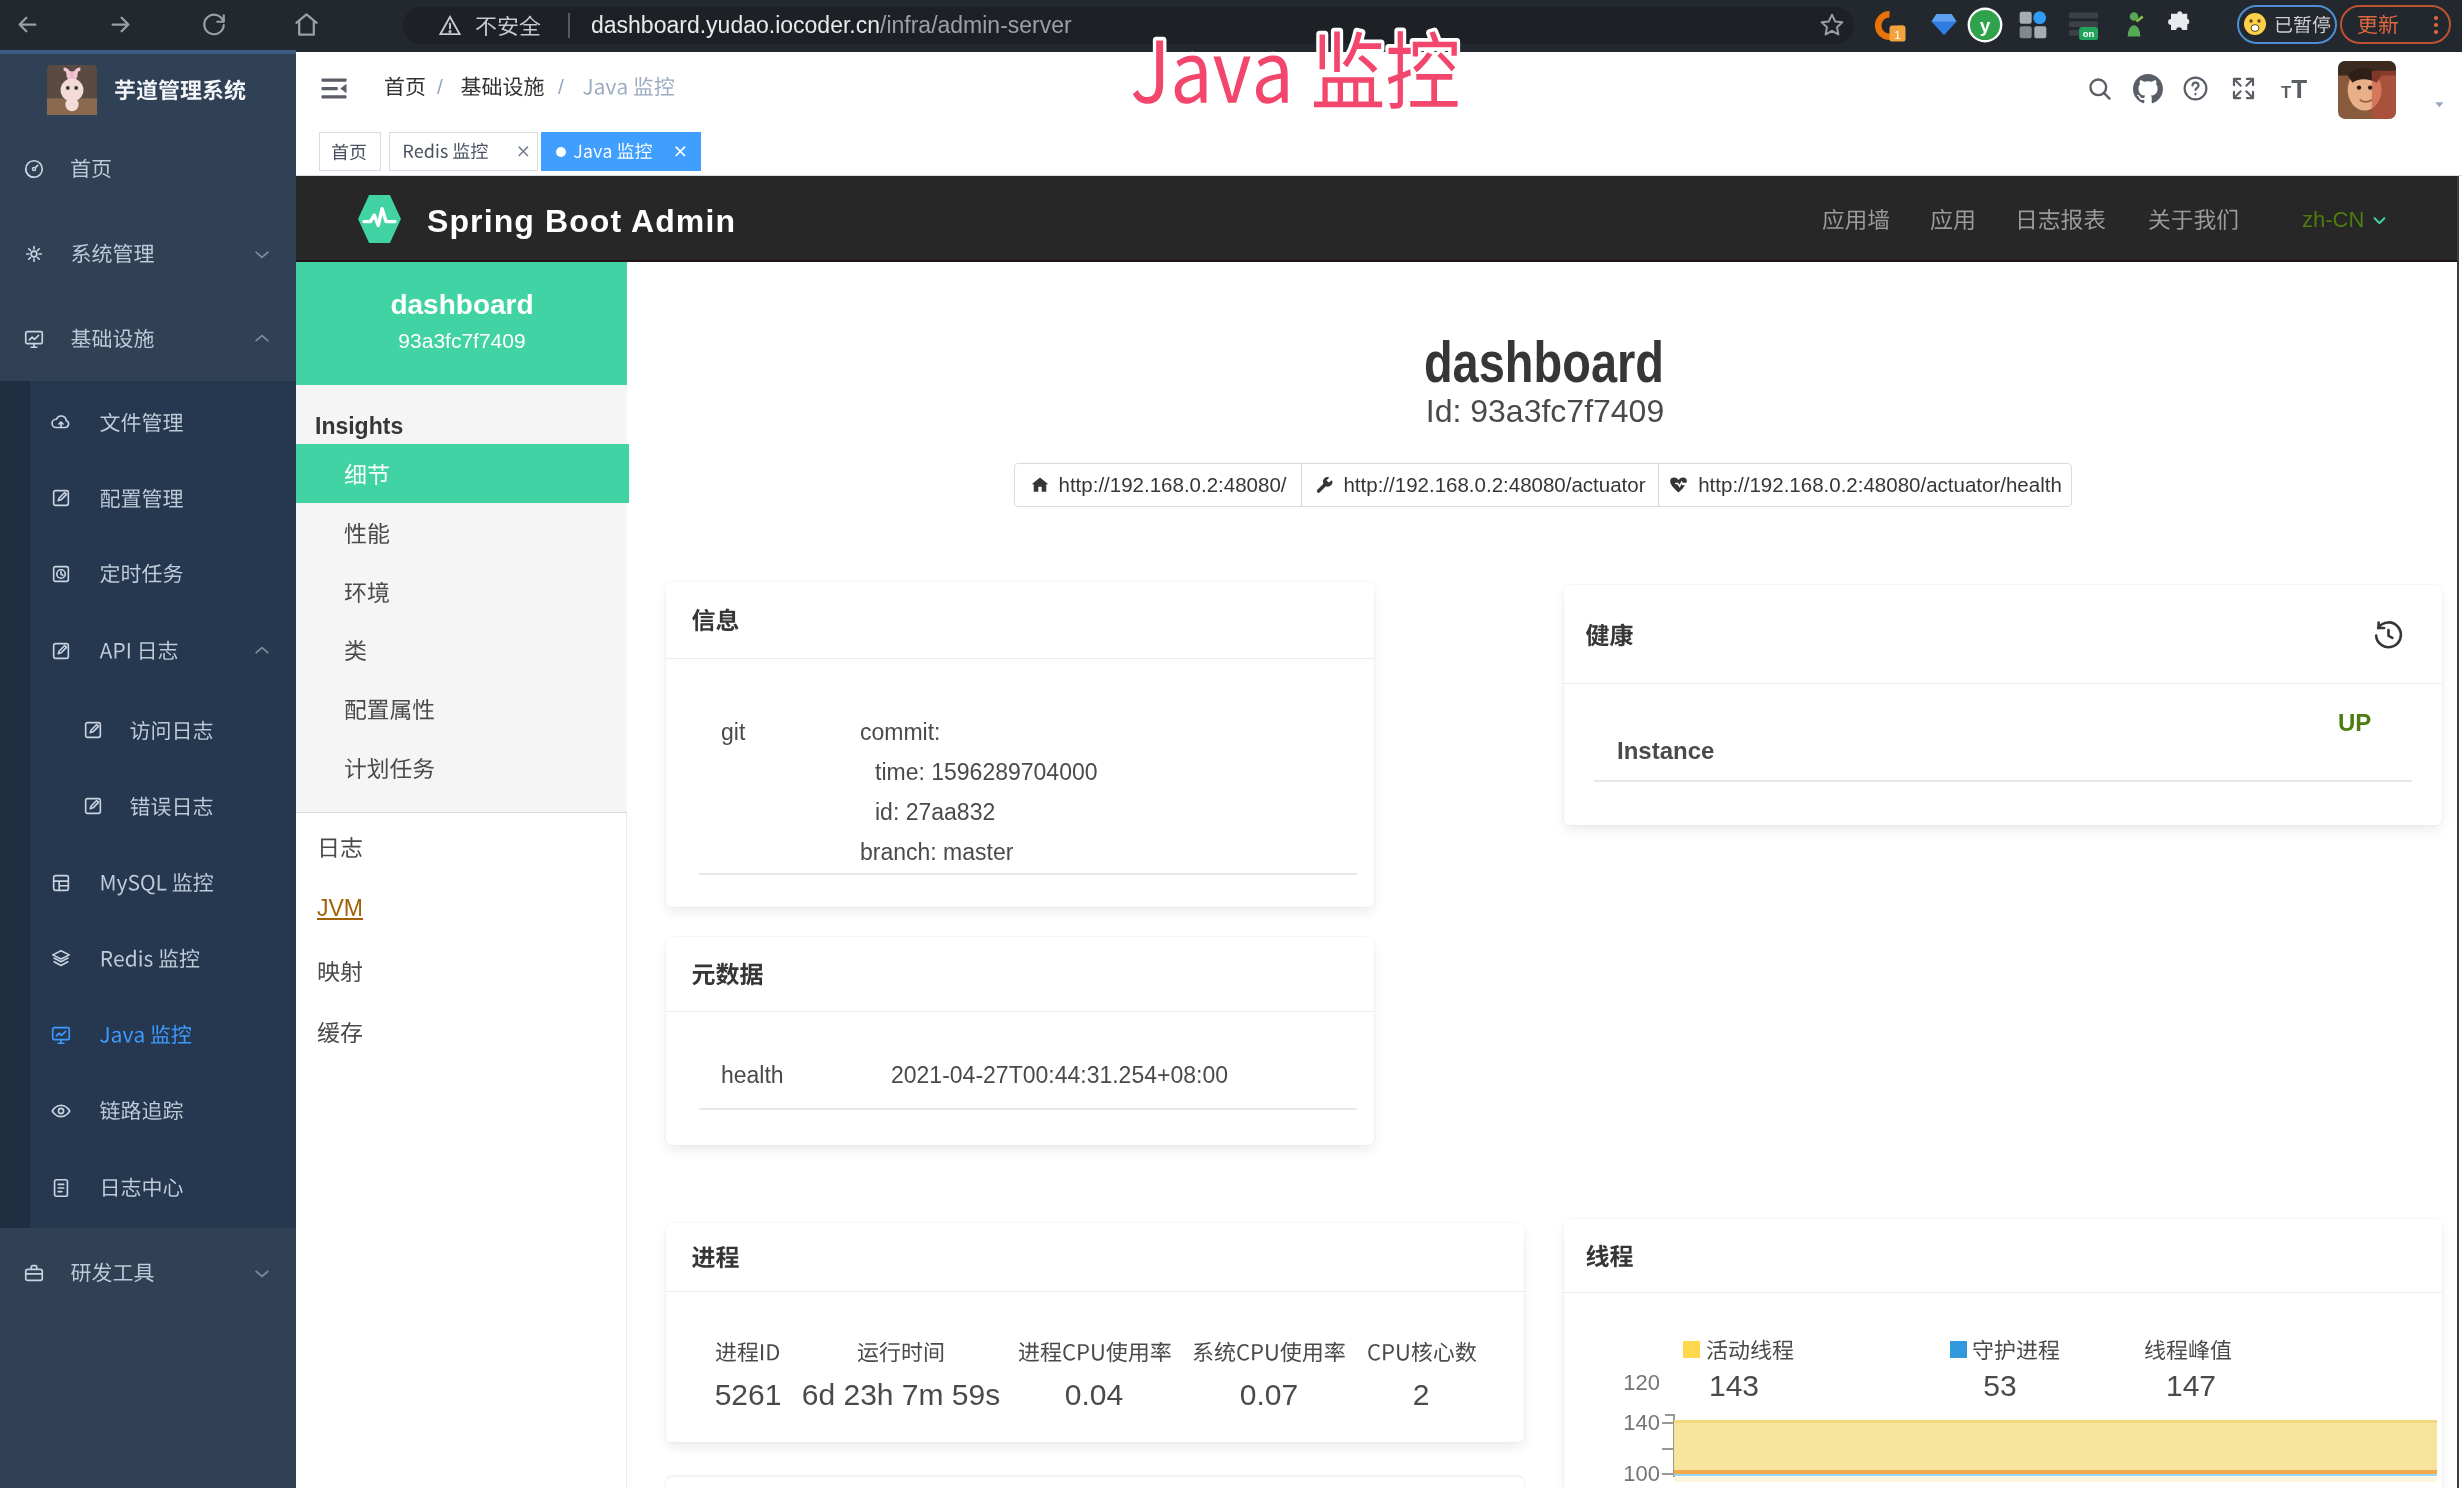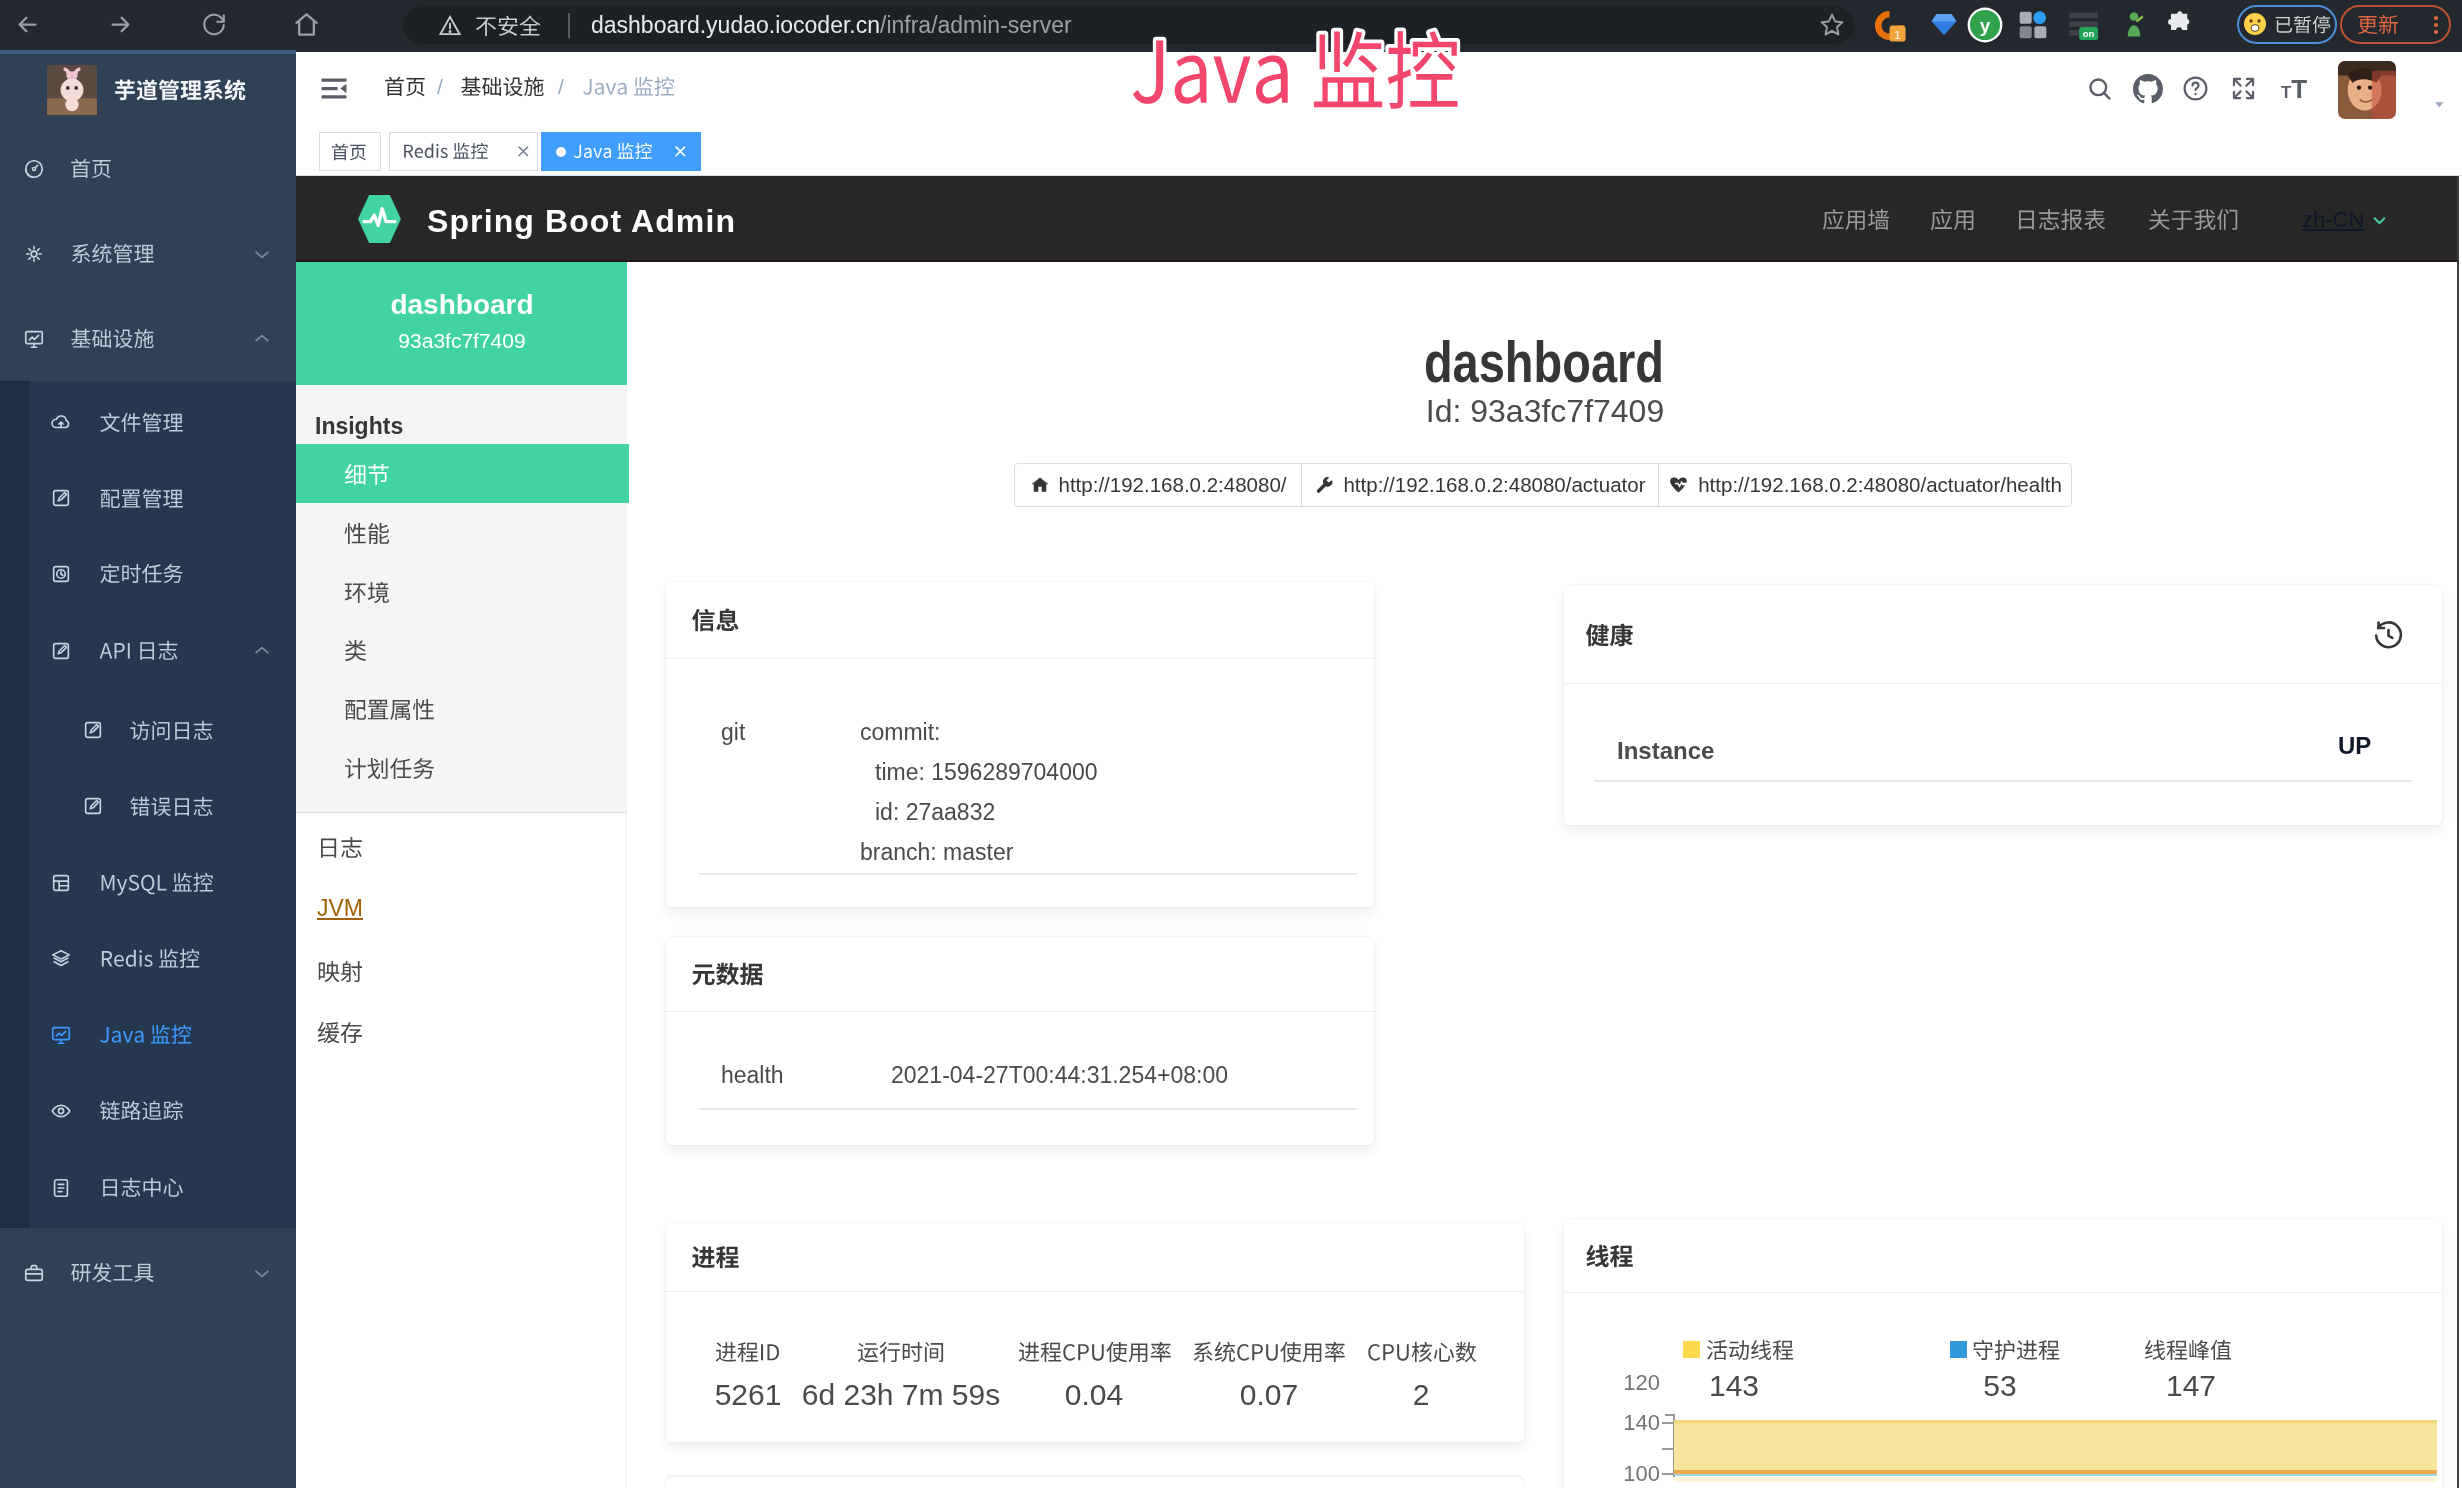--- a/index.html
+++ b/index.html
@@ -307,21 +307,21 @@
     </svg></div>
 <div style="position:absolute;left:1930px;top:208px;"><svg width="46" height="23" viewBox="0 -26.4 60 30" style="overflow:visible">
       <path fill="#9b9b9b" transform="translate(0,0)" d="M7.9 -14.7C9.2 -11.5 10.6 -7.2 11.2 -4.4L13.3 -5.2C12.6 -8 11.2 -12.2 9.9 -15.5ZM14.4 -16.4C15.4 -13.1 16.5 -8.8 16.9 -6.1L19.1 -6.7C18.6 -9.5 17.5 -13.7 16.5 -16.9ZM14 -24.8C14.6 -23.8 15.2 -22.4 15.6 -21.3H3.6V-13.1C3.6 -8.9 3.4 -2.9 1.1 1.3C1.6 1.6 2.6 2.2 3.1 2.6C5.5 -1.9 5.9 -8.6 5.9 -13.1V-19.2H28.3V-21.3H18.2C17.8 -22.4 16.9 -24.1 16.2 -25.4ZM6.3 -1.2V1H28.6V-1.2H20.5C23.3 -5.8 25.5 -11.3 26.9 -16.3L24.6 -17.1C23.4 -11.9 21.1 -5.8 18.2 -1.2Z M34.6 -23.1V-12.2C34.6 -8 34.3 -2.7 31 1.1C31.5 1.3 32.4 2.1 32.7 2.5C35 0 36 -3.4 36.5 -6.8H44V2.1H46.3V-6.8H54.4V-0.7C54.4 -0.1 54.2 0.1 53.6 0.1C53 0.1 51 0.1 48.9 0.1C49.2 0.7 49.5 1.6 49.6 2.2C52.5 2.2 54.2 2.2 55.2 1.9C56.2 1.5 56.6 0.8 56.6 -0.7V-23.1ZM36.8 -20.9H44V-16.1H36.8ZM54.4 -20.9V-16.1H46.3V-20.9ZM36.8 -14H44V-8.9H36.7C36.8 -10.1 36.8 -11.2 36.8 -12.2ZM54.4 -14V-8.9H46.3V-14Z"></path>
     </svg></div>
 <div style="position:absolute;left:2015px;top:208px;"><svg width="91" height="23" viewBox="0 -26.4 120 30" style="overflow:visible">
       <path fill="#9b9b9b" transform="translate(0,0)" d="M7.6 -10.6H22.6V-2.1H7.6ZM7.6 -12.8V-20.9H22.6V-12.8ZM5.3 -23.2V2.1H7.6V0.1H22.6V1.9H25V-23.2Z M38.1 -7.7V-1.1C38.1 1.3 39 2 42.5 2C43.2 2 48.5 2 49.3 2C52.2 2 53 1 53.3 -2.9C52.6 -3.1 51.7 -3.4 51.2 -3.8C51.1 -0.6 50.8 -0.1 49.2 -0.1C48 -0.1 43.5 -0.1 42.6 -0.1C40.7 -0.1 40.4 -0.3 40.4 -1.2V-7.7ZM41.3 -9.5C43.8 -8 46.7 -5.8 48 -4.3L49.7 -5.8C48.2 -7.4 45.3 -9.4 42.9 -10.8ZM52.3 -7C53.8 -4.4 55.5 -1 56.2 1.1L58.4 0.1C57.6 -1.9 55.9 -5.2 54.4 -7.7ZM34.5 -7.4C33.9 -5.1 32.9 -2 31.5 -0.1L33.5 0.9C34.9 -1.1 35.9 -4.3 36.5 -6.7ZM43.8 -25.2V-20.9H31.7V-18.7H43.8V-13.6H33.6V-11.5H56.6V-13.6H46.1V-18.7H58.4V-20.9H46.1V-25.2Z M72.7 -24.2V2.3H74.9V-11.8H75.8C77 -8.7 78.5 -5.8 80.5 -3.3C79 -1.6 77.2 -0.2 75.1 0.8C75.6 1.2 76.3 1.9 76.6 2.5C78.7 1.4 80.4 -0 82 -1.7C83.5 0 85.3 1.3 87.3 2.3C87.7 1.7 88.4 0.8 88.9 0.4C86.9 -0.4 85 -1.8 83.4 -3.4C85.6 -6.3 87.1 -9.8 87.8 -13.5L86.4 -14L86 -13.9H74.9V-22.1H84.5C84.4 -19.4 84.2 -18.2 83.8 -17.8C83.6 -17.6 83.2 -17.6 82.6 -17.6C82 -17.6 80 -17.6 78.1 -17.8C78.4 -17.2 78.7 -16.5 78.7 -15.9C80.7 -15.8 82.6 -15.8 83.5 -15.8C84.5 -15.9 85.2 -16.1 85.7 -16.6C86.4 -17.3 86.7 -19 86.8 -23.2C86.9 -23.6 86.9 -24.2 86.9 -24.2ZM78 -11.8H85.1C84.5 -9.4 83.4 -7.1 81.9 -5.1C80.2 -7.1 78.9 -9.4 78 -11.8ZM65.7 -25.2V-19.1H61.4V-16.9H65.7V-10.6L61 -9.3L61.6 -7L65.7 -8.2V-0.4C65.7 0.1 65.5 0.2 65 0.3C64.6 0.3 63 0.3 61.3 0.2C61.6 0.9 62 1.8 62 2.4C64.4 2.4 65.8 2.3 66.7 2C67.6 1.6 68 1 68 -0.4V-8.9L71.6 -10L71.3 -12.2L68 -11.2V-16.9H71.4V-19.1H68V-25.2Z M97.6 2.4C98.2 1.9 99.4 1.5 107.7 -1.1C107.6 -1.6 107.4 -2.5 107.4 -3.1L100 -0.9V-7.5C101.8 -8.8 103.5 -10.1 104.8 -11.5C107.1 -5.2 111.3 -0.7 117.5 1.4C117.8 0.8 118.5 -0.1 119 -0.6C116 -1.4 113.5 -2.9 111.4 -4.9C113.3 -6 115.5 -7.6 117.2 -9.1L115.4 -10.4C114.1 -9.1 112 -7.5 110.2 -6.2C108.8 -7.8 107.8 -9.6 107 -11.5H118V-13.5H106.1V-16.2H115.7V-18H106.1V-20.6H117.1V-22.5H106.1V-25.2H103.8V-22.5H93.2V-20.6H103.8V-18H94.7V-16.2H103.8V-13.5H92V-11.5H101.9C99.1 -9 94.8 -6.7 91.1 -5.5C91.6 -5 92.2 -4.2 92.6 -3.7C94.3 -4.3 96 -5.1 97.7 -6.1V-1.6C97.7 -0.4 97.1 0.1 96.6 0.3C96.9 0.8 97.4 1.8 97.6 2.4Z"></path>
     </svg></div>
 <div style="position:absolute;left:2148px;top:208px;"><svg width="91" height="23" viewBox="0 -26.4 120 30" style="overflow:visible">
       <path fill="#9b9b9b" transform="translate(0,0)" d="M6.7 -24C7.9 -22.4 9.2 -20.2 9.7 -18.8H3.9V-16.6H13.8V-12.9C13.8 -12.4 13.8 -11.8 13.8 -11.2H2V-9H13.3C12.4 -5.8 9.5 -2.3 1.4 0.4C2 0.9 2.8 1.9 3.1 2.4C10.8 -0.3 14.1 -3.8 15.4 -7.3C18 -2.6 21.9 0.6 27.2 2.2C27.6 1.5 28.3 0.5 28.8 0C23.3 -1.3 19.2 -4.6 16.9 -9H28.1V-11.2H16.3L16.4 -12.9V-16.6H26.4V-18.8H20.5C21.6 -20.4 22.8 -22.5 23.8 -24.3L21.3 -25.1C20.6 -23.2 19.2 -20.6 18 -18.8H9.8L11.8 -19.9C11.2 -21.3 9.9 -23.4 8.6 -24.9Z M33.7 -23.1V-20.8H44.1V-13.2H31.6V-11H44.1V-0.9C44.1 -0.3 43.9 -0.1 43.2 -0.1C42.5 -0.1 40.2 -0 37.8 -0.1C38.1 0.5 38.5 1.6 38.7 2.2C41.8 2.2 43.8 2.2 44.9 1.8C46 1.5 46.5 0.8 46.5 -0.9V-11H58.4V-13.2H46.5V-20.8H56.3V-23.1Z M81.1 -23.2C82.9 -21.7 84.9 -19.5 85.8 -18.1L87.7 -19.4C86.7 -20.8 84.6 -22.9 82.8 -24.4ZM85 -12.8C83.9 -10.9 82.6 -9 81 -7.3C80.5 -9.3 80.1 -11.6 79.8 -14.2H88.4V-16.3H79.5C79.3 -19 79.2 -21.9 79.2 -25H76.8C76.8 -22 77 -19.1 77.2 -16.3H70.3V-21.6C72.2 -22 73.9 -22.4 75.4 -22.9L73.8 -24.8C70.9 -23.8 66.1 -22.7 61.9 -22.1C62.1 -21.6 62.4 -20.8 62.5 -20.2C64.3 -20.5 66.2 -20.8 68.1 -21.1V-16.3H61.7V-14.2H68.1V-8.9L61.2 -7.5L61.9 -5.2L68.1 -6.7V-0.5C68.1 0 67.9 0.1 67.4 0.2C66.9 0.2 65.1 0.2 63.2 0.1C63.5 0.8 63.9 1.8 64 2.4C66.5 2.4 68.1 2.4 69 2C70 1.6 70.3 1 70.3 -0.5V-7.2L75.9 -8.5L75.7 -10.5L70.3 -9.4V-14.2H77.4C77.8 -10.9 78.4 -7.9 79.1 -5.4C77 -3.4 74.5 -1.7 72 -0.5C72.5 -0 73.2 0.7 73.5 1.3C75.8 0.1 77.9 -1.4 79.9 -3.1C81.2 0.4 83.1 2.5 85.5 2.5C87.7 2.5 88.6 1 89 -4C88.3 -4.2 87.5 -4.7 87.1 -5.2C86.9 -1.3 86.5 0.2 85.7 0.2C84.2 0.2 82.8 -1.7 81.7 -4.9C83.8 -7 85.6 -9.4 86.9 -12Z M101.4 -24.2C102.7 -22.4 104.2 -19.9 104.9 -18.3L106.8 -19.4C106.1 -20.9 104.5 -23.4 103.2 -25.2ZM100.1 -19.1V2.4H102.3V-19.1ZM107.2 -24.1V-22.1H115.4V-0.5C115.4 0 115.3 0.2 114.8 0.2C114.3 0.2 112.6 0.2 110.9 0.2C111.2 0.8 111.5 1.7 111.6 2.3C114 2.3 115.5 2.3 116.4 1.9C117.3 1.6 117.7 0.9 117.7 -0.4V-24.1ZM96.8 -25C95.5 -20.4 93.5 -15.8 91.1 -12.8C91.5 -12.2 92.1 -11 92.3 -10.5C93 -11.4 93.7 -12.5 94.4 -13.7V2.4H96.5V-18C97.4 -20 98.2 -22.3 98.8 -24.4Z"></path>
     </svg></div>
-<div style="position:absolute;top:204px;font:normal 22px/31px 'Liberation Sans',sans-serif;color:#0f172a;white-space:nowrap;left:2302px;text-decoration:underline;">zh-CN</div>
+<div style="position:absolute;top:204px;font:normal 22px/31px 'Liberation Sans',sans-serif;color:#4d7c0f;white-space:nowrap;left:2302px;">zh-CN</div>
 <svg class="abs" style="left:2369px;top:212px" width="21" height="16.7" viewBox="0 0 24 24" fill="none" stroke="#42d3a5" stroke-width="3" stroke-linecap="round" stroke-linejoin="round">
     <path d="M5 9l7 7 7-7"></path>
   </svg>
 <div style="position:absolute;left:296px;top:262px;width:331px;height:1227px;background:#fff;border-right:1.5px solid #ededed;"></div>
 <div style="position:absolute;left:296px;top:262px;width:331px;height:124px;background:#42d3a5;"></div>
 <div style="position:absolute;top:285px;font:bold 28px/40px 'Liberation Sans',sans-serif;color:#fff;white-space:nowrap;left:462px;transform:translateX(-50%);">dashboard</div>
 <div style="position:absolute;top:326px;font:normal 21px/30px 'Liberation Sans',sans-serif;color:#fff;white-space:nowrap;left:462px;transform:translateX(-50%);">93a3fc7f7409</div>
 <div style="position:absolute;left:296px;top:385px;width:331px;height:428px;background:#f5f5f5;border-bottom:1.5px solid #dcdcdc;"></div>
 <div style="position:absolute;top:398px;font:bold 23px/33px 'Liberation Sans',sans-serif;color:#363636;white-space:nowrap;left:315px;margin-top:12px;">Insights</div>
 <div style="position:absolute;left:296px;top:444px;width:333px;height:59px;background:#42d3a5;"></div>
@@ -413,21 +413,21 @@
 <div style="position:absolute;left:1564px;top:585px;width:878px;height:99px;background:#fff;border-radius:6px 6px 0 0;border-bottom:1.5px solid #ededed;"></div>
 <div style="position:absolute;left:1585px;top:623px;"><svg width="49" height="24" viewBox="0 -28.2 64 32" style="overflow:visible">
       <path fill="#363636" transform="translate(0,0)" d="M9.3 -11.8C9.3 -12.2 9.8 -12.5 10.4 -12.9H13.2C13 -10.6 12.6 -8.6 12.1 -6.9C11.5 -8 11.1 -9.2 10.7 -10.6L8.1 -9.7C8.7 -7.1 9.6 -5.1 10.6 -3.5C9.7 -1.9 8.5 -0.6 7.2 0.4V-20.1C8 -22.1 8.7 -24.2 9.2 -26.2L5.8 -27.1C4.7 -22.7 2.8 -18.2 0.6 -15.3C1.2 -14.3 2.1 -12.1 2.4 -11.1C2.9 -11.8 3.4 -12.5 3.8 -13.3V2.8H7.2V0.7C7.9 1.2 9 2.2 9.5 2.8C10.8 1.9 11.9 0.7 12.8 -0.9C15.6 1.6 19.2 2.3 23.5 2.3H29.9C30.1 1.3 30.6 -0.2 31.1 -1C29.4 -1 25 -1 23.7 -1C20 -1 16.7 -1.5 14.3 -3.8C15.5 -6.8 16.3 -10.7 16.7 -15.4L14.7 -15.8L14.1 -15.8H13C14.3 -18.2 15.7 -21.2 16.8 -24.1L14.6 -25.6L13.6 -25.2H9V-21.9H12.4C11.4 -19.5 10.4 -17.3 10 -16.6C9.3 -15.6 8.4 -14.7 7.8 -14.5C8.3 -13.9 9.1 -12.5 9.3 -11.8ZM17.4 -24.8V-22.1H20.9V-20.6H16.1V-17.8H20.9V-16.1H17.4V-13.5H20.9V-11.9H17.2V-9.1H20.9V-7.6H16.5V-4.6H20.9V-1.6H24V-4.6H30.1V-7.6H24V-9.1H29.2V-11.9H24V-13.5H29.1V-17.8H31.1V-20.6H29.1V-24.8H24V-26.9H20.9V-24.8ZM24 -17.8H26.2V-16.1H24ZM24 -20.6V-22.1H26.2V-20.6Z M56.5 -13.1V-11.6H52.2V-13.1ZM56.5 -15.8H52.2V-17.1H56.5ZM46.7 -26.6 47.7 -24.7H35.5V-15.4C35.5 -10.6 35.3 -3.9 32.7 0.7C33.5 1 35.1 2.1 35.8 2.8C38.7 -2.2 39.2 -10.1 39.2 -15.4V-21.3H48.3V-19.7H41.1V-17.1H48.3V-15.8H39.7V-13.1H48.3V-11.6H40.7V-9H41.5L39.8 -7.2C41.2 -6.3 43.1 -5.1 44.1 -4.3C42 -3.4 39.9 -2.7 38.4 -2.2L39.8 0.9C42.3 -0.2 45.3 -1.5 48.3 -2.9V-0.8C48.3 -0.4 48.1 -0.2 47.6 -0.2C47 -0.1 45.1 -0.1 43.5 -0.2C44 0.7 44.5 2 44.6 2.9C47.4 2.9 49.2 2.9 50.5 2.4C51.8 1.9 52.2 1.1 52.2 -0.8V-3.8C54.4 -1.3 57.3 0.5 60.8 1.5C61.3 0.6 62.3 -0.8 63.1 -1.5C60.7 -2 58.6 -2.8 56.8 -3.9C58.3 -4.7 60 -5.7 61.6 -6.8L58.8 -9H60.1V-12.8H62.9V-16.1H60.1V-19.7H52.2V-21.3H62.6V-24.7H52.1C51.7 -25.6 51.1 -26.7 50.6 -27.5ZM48.3 -9V-5.9L44.8 -4.5L46.5 -6.4C45.5 -7.1 43.8 -8.2 42.4 -9ZM52.2 -9H58.7C57.6 -8 55.9 -6.8 54.4 -5.8C53.5 -6.7 52.8 -7.6 52.2 -8.6Z"></path>
     </svg></div>
 <svg class="abs" style="left:2372px;top:619px" width="33" height="33" viewBox="0 0 24 24" fill="none" stroke="#363636" stroke-width="1.9" stroke-linecap="round">
     <path d="M4.5 6.5A9 9 0 1 1 3 12"></path>
     <path d="M4.8 2.5v4h4"></path>
     <path d="M12 8v4.2l2.8 1.6"></path>
   </svg>
 <div style="position:absolute;top:733px;font:bold 24px/35px 'Liberation Sans',sans-serif;color:#4a4a4a;white-space:nowrap;left:1617px;">Instance</div>
-<div style="position:absolute;top:728px;font:bold 24px/35px 'Liberation Sans',sans-serif;color:#0f172a;white-space:nowrap;left:2338px;">UP</div>
+<div style="position:absolute;top:705px;font:bold 24px/35px 'Liberation Sans',sans-serif;color:#4d7c0f;white-space:nowrap;left:2338px;">UP</div>
 <div style="position:absolute;left:1594px;top:780px;width:818px;height:1.5px;background:#e8e8e8;"></div>
 <div style="position:absolute;left:1564px;top:1219px;width:878px;height:270px;background:#fff;border-radius:6px;box-shadow:0 6px 12px rgba(10,10,10,.07),0 0 0 0.8px rgba(10,10,10,.03);border-radius:6px 6px 0 0;"></div>
 <div style="position:absolute;left:1564px;top:1219px;width:878px;height:74px;background:#fff;border-radius:6px 6px 0 0;border-bottom:1.5px solid #ededed;"></div>
 <div style="position:absolute;left:1585px;top:1244px;"><svg width="49" height="24" viewBox="0 -28.2 64 32" style="overflow:visible">
       <path fill="#363636" transform="translate(0,0)" d="M1.5 -2.3 2.3 1.4C5.4 0.3 9.3 -1.1 13 -2.4L12.4 -5.5C8.4 -4.3 4.2 -3 1.5 -2.3ZM22.6 -24.9C23.9 -24 25.7 -22.7 26.6 -21.9L28.9 -24.1C28 -24.9 26.1 -26.1 24.9 -26.9ZM2.4 -13.2C2.9 -13.5 3.6 -13.7 6.5 -14C5.4 -12.5 4.5 -11.4 4 -10.8C3 -9.7 2.2 -9 1.4 -8.8C1.8 -7.8 2.4 -6.1 2.6 -5.4C3.4 -5.9 4.7 -6.3 12.5 -7.8C12.5 -8.5 12.5 -10 12.6 -11L7.6 -10.1C9.8 -12.7 11.9 -15.7 13.6 -18.8L10.5 -20.7C10 -19.6 9.3 -18.4 8.6 -17.3L5.9 -17.1C7.7 -19.6 9.5 -22.6 10.7 -25.4L7.1 -27.1C6 -23.5 3.8 -19.6 3.1 -18.6C2.4 -17.6 1.8 -17 1.2 -16.8C1.6 -15.8 2.2 -14 2.4 -13.2ZM27.6 -11.2C26.6 -9.7 25.4 -8.3 24 -7.1C23.7 -8.3 23.4 -9.7 23.2 -11.2L30.6 -12.6L29.9 -15.9L22.7 -14.6L22.4 -17.6L29.7 -18.8L29.1 -22.1L22.2 -21.1C22.1 -23.1 22.1 -25.2 22.1 -27.3H18.3C18.3 -25.1 18.3 -22.8 18.5 -20.5L13.8 -19.8L14.4 -16.4L18.7 -17L19 -14L13.1 -12.9L13.8 -9.5L19.5 -10.5C19.8 -8.4 20.3 -6.4 20.8 -4.6C18.1 -3 15.1 -1.7 12 -0.8C12.9 0.1 13.8 1.4 14.3 2.4C17.1 1.4 19.7 0.2 22 -1.3C23.3 1.3 24.9 2.8 27 2.8C29.5 2.8 30.6 1.8 31.2 -2.1C30.3 -2.6 29.2 -3.4 28.5 -4.3C28.3 -1.7 28 -0.9 27.4 -0.9C26.6 -0.9 25.8 -1.8 25.2 -3.5C27.4 -5.3 29.3 -7.4 30.8 -9.8Z M50.2 -22.8H57.7V-18.3H50.2ZM46.7 -26V-15.1H61.4V-26ZM46.4 -7.2V-4H52V-1.2H44.4V2.2H63V-1.2H55.9V-4H61.5V-7.2H55.9V-9.9H62.3V-13.2H45.7V-9.9H52V-7.2ZM42.9 -26.8C40.4 -25.8 36.5 -24.8 32.9 -24.2C33.3 -23.4 33.8 -22.1 34 -21.3C35.3 -21.4 36.6 -21.7 37.9 -21.9V-18.2H33.3V-14.6H37.4C36.3 -11.5 34.4 -8.1 32.6 -6C33.2 -5 34.1 -3.4 34.4 -2.3C35.7 -3.9 36.9 -6.2 37.9 -8.7V2.8H41.6V-9.7C42.4 -8.5 43.2 -7.3 43.6 -6.4L45.8 -9.5C45.2 -10.2 42.5 -13 41.6 -13.7V-14.6H45.1V-18.2H41.6V-22.7C43 -23 44.3 -23.5 45.5 -23.9Z"></path>
     </svg></div>
 <div style="position:absolute;left:1683px;top:1341px;width:16.7px;height:16.7px;background:#ffd94d;"></div>
 <div style="position:absolute;left:1706px;top:1339px;"><svg width="88" height="22" viewBox="0 -25.5 116 29" style="overflow:visible">
       <path fill="#4a4a4a" transform="translate(0,0)" d="M2.6 -22.4C4.4 -21.5 6.8 -20.1 8.1 -19.2L9.3 -21C8.1 -21.8 5.6 -23.1 3.9 -24ZM1.2 -14.5C3 -13.5 5.4 -12.1 6.6 -11.3L7.8 -13.1C6.6 -13.9 4.1 -15.2 2.4 -16.1ZM1.9 0.5 3.7 1.9C5.5 -0.8 7.5 -4.4 9 -7.5L7.4 -8.9C5.7 -5.6 3.5 -1.8 1.9 0.5ZM9.3 -15.9V-13.8H17.7V-9H11.4V2.3H13.4V1H23.8V2.1H25.8V-9H19.7V-13.8H27.8V-15.9H19.7V-20.9C22.2 -21.4 24.6 -21.9 26.5 -22.6L24.8 -24.2C21.5 -23.1 15.7 -22.2 10.6 -21.7C10.9 -21.2 11.2 -20.3 11.3 -19.8C13.3 -20 15.5 -20.3 17.7 -20.6V-15.9ZM13.4 -0.9V-7H23.8V-0.9Z M31.6 -22V-20H42.8V-22ZM47.9 -23.9C47.9 -21.8 47.9 -19.7 47.9 -17.7H43.7V-15.6H47.8C47.4 -9 46.3 -2.9 42.3 0.7C42.9 1 43.6 1.8 44 2.3C48.3 -1.8 49.5 -8.4 49.9 -15.6H54.2C53.9 -5.3 53.5 -1.4 52.8 -0.6C52.5 -0.2 52.1 -0.1 51.6 -0.1C51 -0.1 49.5 -0.1 47.9 -0.3C48.2 0.3 48.5 1.2 48.5 1.9C50.1 2 51.6 2 52.5 1.9C53.5 1.8 54.1 1.5 54.6 0.8C55.7 -0.5 56 -4.6 56.4 -16.6C56.4 -16.9 56.4 -17.7 56.4 -17.7H50C50.1 -19.7 50.1 -21.8 50.1 -23.9ZM31.6 -1.3 31.6 -1.3V-1.2C32.3 -1.7 33.3 -2 41.4 -3.8L41.9 -1.9L43.8 -2.5C43.3 -4.5 42 -8 40.9 -10.6L39.1 -10.1C39.7 -8.7 40.3 -7.1 40.8 -5.6L33.9 -4.2C35 -6.8 36.1 -10 36.8 -13.1H43.3V-15.1H30.6V-13.1H34.6C33.8 -9.7 32.6 -6.3 32.2 -5.3C31.7 -4.2 31.3 -3.4 30.9 -3.3C31.1 -2.8 31.5 -1.7 31.6 -1.3Z M59.6 -1.6 60 0.5C62.7 -0.3 66.2 -1.3 69.5 -2.3L69.2 -4.2C65.7 -3.2 62 -2.1 59.6 -1.6ZM78.4 -22.6C79.9 -21.9 81.7 -20.8 82.6 -20L83.9 -21.3C83 -22.1 81.1 -23.2 79.7 -23.8ZM60.1 -12.3C60.5 -12.5 61.2 -12.6 64.7 -13.1C63.5 -11.2 62.3 -9.8 61.8 -9.2C60.9 -8.1 60.2 -7.4 59.6 -7.3C59.8 -6.7 60.1 -5.7 60.3 -5.3C60.9 -5.6 61.9 -5.9 69.1 -7.4C69.1 -7.8 69.1 -8.6 69.1 -9.2L63.4 -8.2C65.6 -10.8 67.8 -14 69.6 -17.2L67.8 -18.3C67.3 -17.2 66.6 -16.1 66 -15.1L62.3 -14.7C64 -17.1 65.7 -20.3 67 -23.3L64.9 -24.3C63.8 -20.8 61.7 -17.1 61 -16.1C60.4 -15.1 59.9 -14.5 59.4 -14.3C59.6 -13.7 60 -12.7 60.1 -12.3ZM83.7 -10.1C82.6 -8.3 81 -6.6 79.1 -5.2C78.6 -6.7 78.2 -8.6 78 -10.6L85.3 -12L85 -13.9L77.7 -12.6C77.5 -13.8 77.4 -15.1 77.3 -16.4L84.5 -17.5L84.2 -19.4L77.2 -18.4C77.1 -20.3 77.1 -22.3 77.1 -24.4H74.9C75 -22.2 75 -20.1 75.1 -18.1L70.6 -17.4L70.9 -15.4L75.3 -16.1C75.3 -14.8 75.5 -13.5 75.6 -12.2L70 -11.2L70.3 -9.2L75.9 -10.2C76.2 -7.8 76.7 -5.7 77.3 -3.9C74.8 -2.2 72 -0.9 69 0C69.6 0.5 70.1 1.3 70.4 1.8C73.1 0.8 75.7 -0.4 78 -1.9C79.2 0.7 80.8 2.2 82.9 2.2C84.9 2.2 85.5 1.3 85.9 -2C85.4 -2.2 84.7 -2.6 84.3 -3.1C84.2 -0.6 83.9 0.1 83.1 0.1C81.8 0.1 80.7 -1.1 79.8 -3.2C82.1 -4.9 84.1 -7 85.5 -9.3Z M102.4 -21.3H111.2V-15.9H102.4ZM100.4 -23.1V-14H113.3V-23.1ZM100 -6.1V-4.2H105.7V-0.4H98V1.5H114.9V-0.4H107.8V-4.2H113.7V-6.1H107.8V-9.6H114.3V-11.5H99.3V-9.6H105.7V-6.1ZM97.5 -24C95.3 -23 91.5 -22.1 88.2 -21.6C88.5 -21.1 88.8 -20.4 88.9 -19.9C90.2 -20.1 91.7 -20.4 93.1 -20.6V-16.2H88.4V-14.2H92.9C91.7 -10.8 89.7 -7 87.8 -5C88.2 -4.5 88.7 -3.6 88.9 -3C90.4 -4.8 92 -7.7 93.1 -10.6V2.3H95.3V-10.2C96.3 -9 97.4 -7.5 97.9 -6.6L99.2 -8.4C98.7 -9 96.1 -11.6 95.3 -12.4V-14.2H98.9V-16.2H95.3V-21.1C96.7 -21.5 97.9 -21.8 99 -22.3Z"></path>
     </svg></div>

